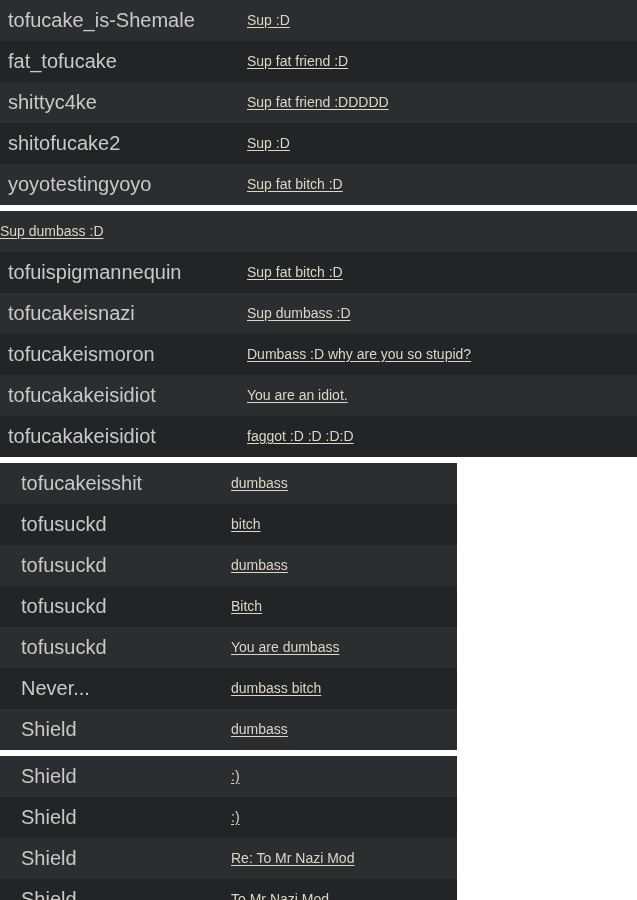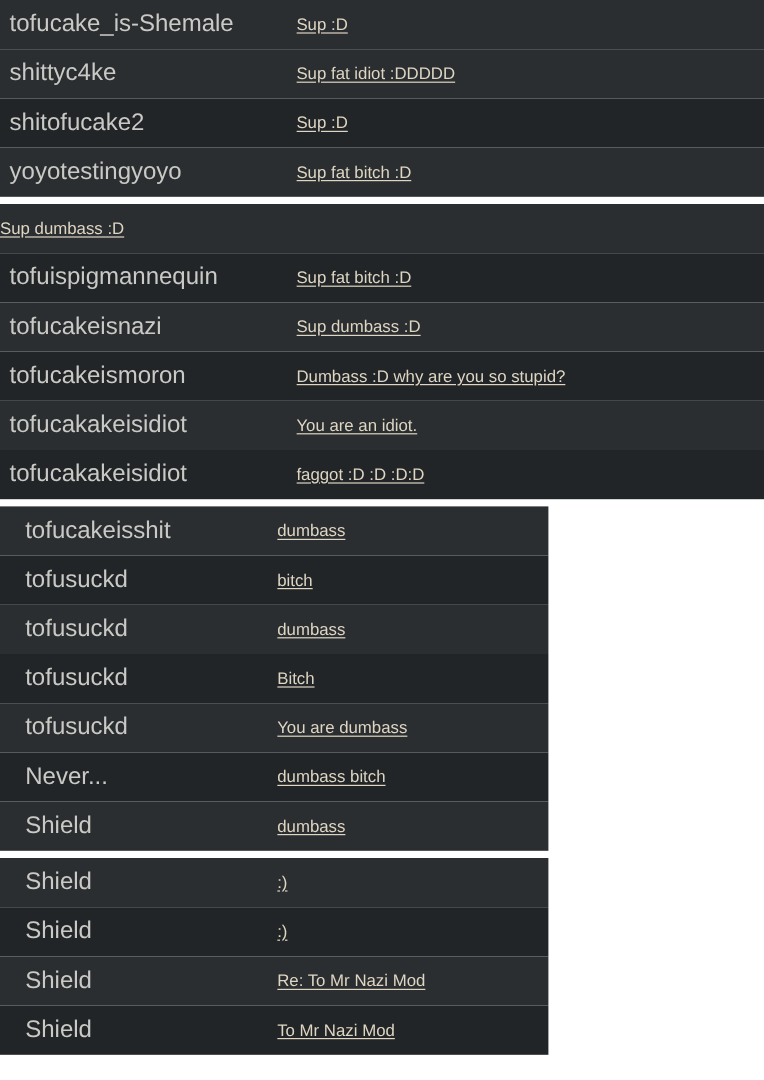--- a/index.html
+++ b/index.html
@@ -66,23 +66,27 @@
 </style>
 </head>
 <body>
 
 <div id="app">
     <div class="section wide">
       <div class="row odd">
         <div class="author">tofucake_is-Shemale</div>
         <div class="subject"><a class="subject-link">Sup :D</a></div>
       </div>
+      <div class="row even">
+        <div class="author">fat_tofucake</div>
+        <div class="subject"><a class="subject-link">Sup fat friend :D</a></div>
+      </div>
       <div class="row odd">
         <div class="author">shittyc4ke</div>
-        <div class="subject"><a class="subject-link">Sup fat idiot :DDDDD</a></div>
+        <div class="subject"><a class="subject-link">Sup fat friend :DDDDD</a></div>
       </div>
       <div class="row even">
         <div class="author">shitofucake2</div>
         <div class="subject"><a class="subject-link">Sup :D</a></div>
       </div>
       <div class="row odd">
         <div class="author">yoyotestingyoyo</div>
         <div class="subject"><a class="subject-link">Sup fat bitch :D</a></div>
       </div>
     </div>

